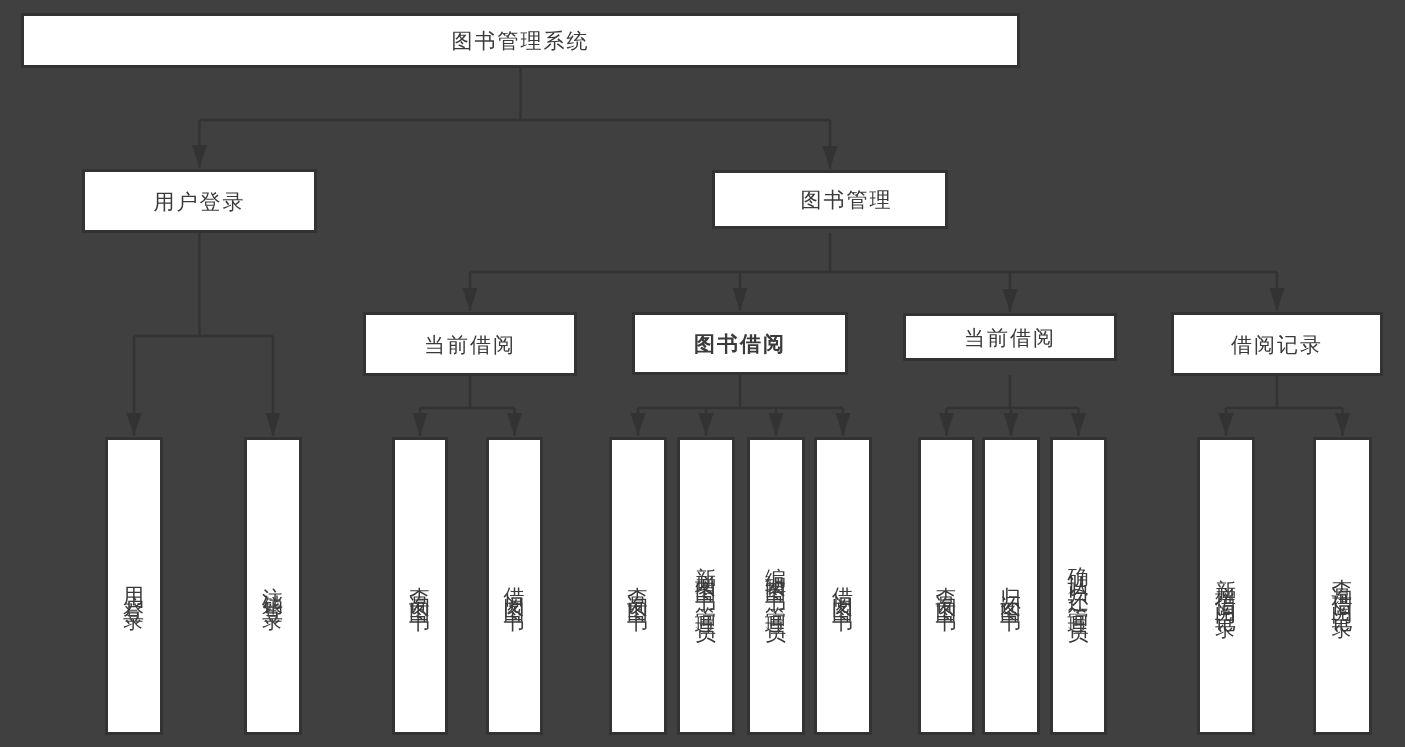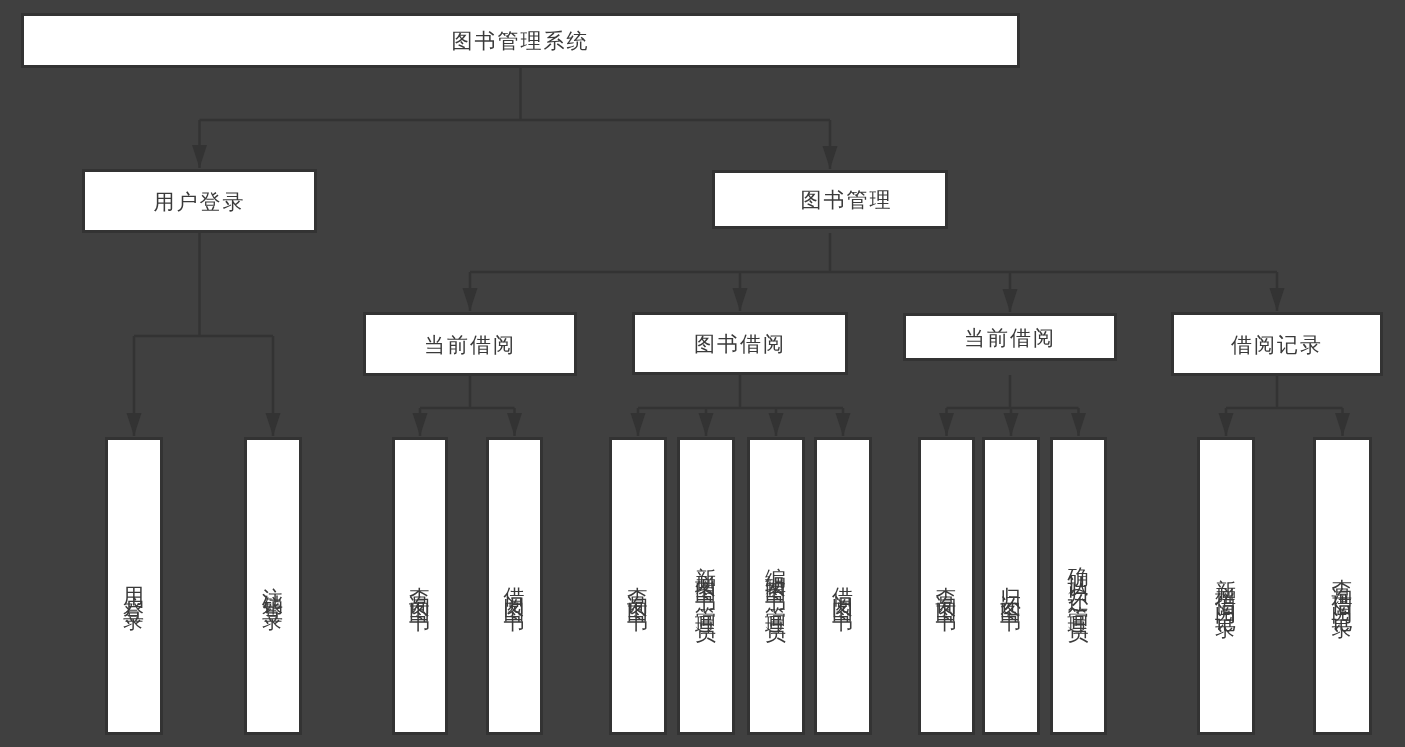--- a/index.html
+++ b/index.html
@@ -57,21 +57,21 @@
       </div>
       <div class="node h" style="left: 82px; top: 169px; width: 235px; height: 64px;">
         <span>用户登录</span>
       </div>
       <div class="node h" style="left: 712px; top: 170px; width: 236px; height: 59px; padding-left: 33px;">
         <span>图书管理</span>
       </div>
       <div class="node h" style="left: 363px; top: 312px; width: 214px; height: 64px;">
         <span>当前借阅</span>
       </div>
-      <div class="node h" style="left: 632px; top: 312px; width: 216px; height: 63px;">
+      <div class="node h" style="left: 632px; top: 312px; width: 216px; height: 63px; font-weight: bold;">
         <span>图书借阅</span>
       </div>
       <div class="node h" style="left: 903px; top: 313px; width: 214px; height: 48px;">
         <span>当前借阅</span>
       </div>
       <div class="node h" style="left: 1171px; top: 312px; width: 212px; height: 64px;">
         <span>借阅记录</span>
       </div>
       <div class="node v" style="left: 105px; top: 437px; width: 58px; height: 298px;">
         <span>用户登录</span>

